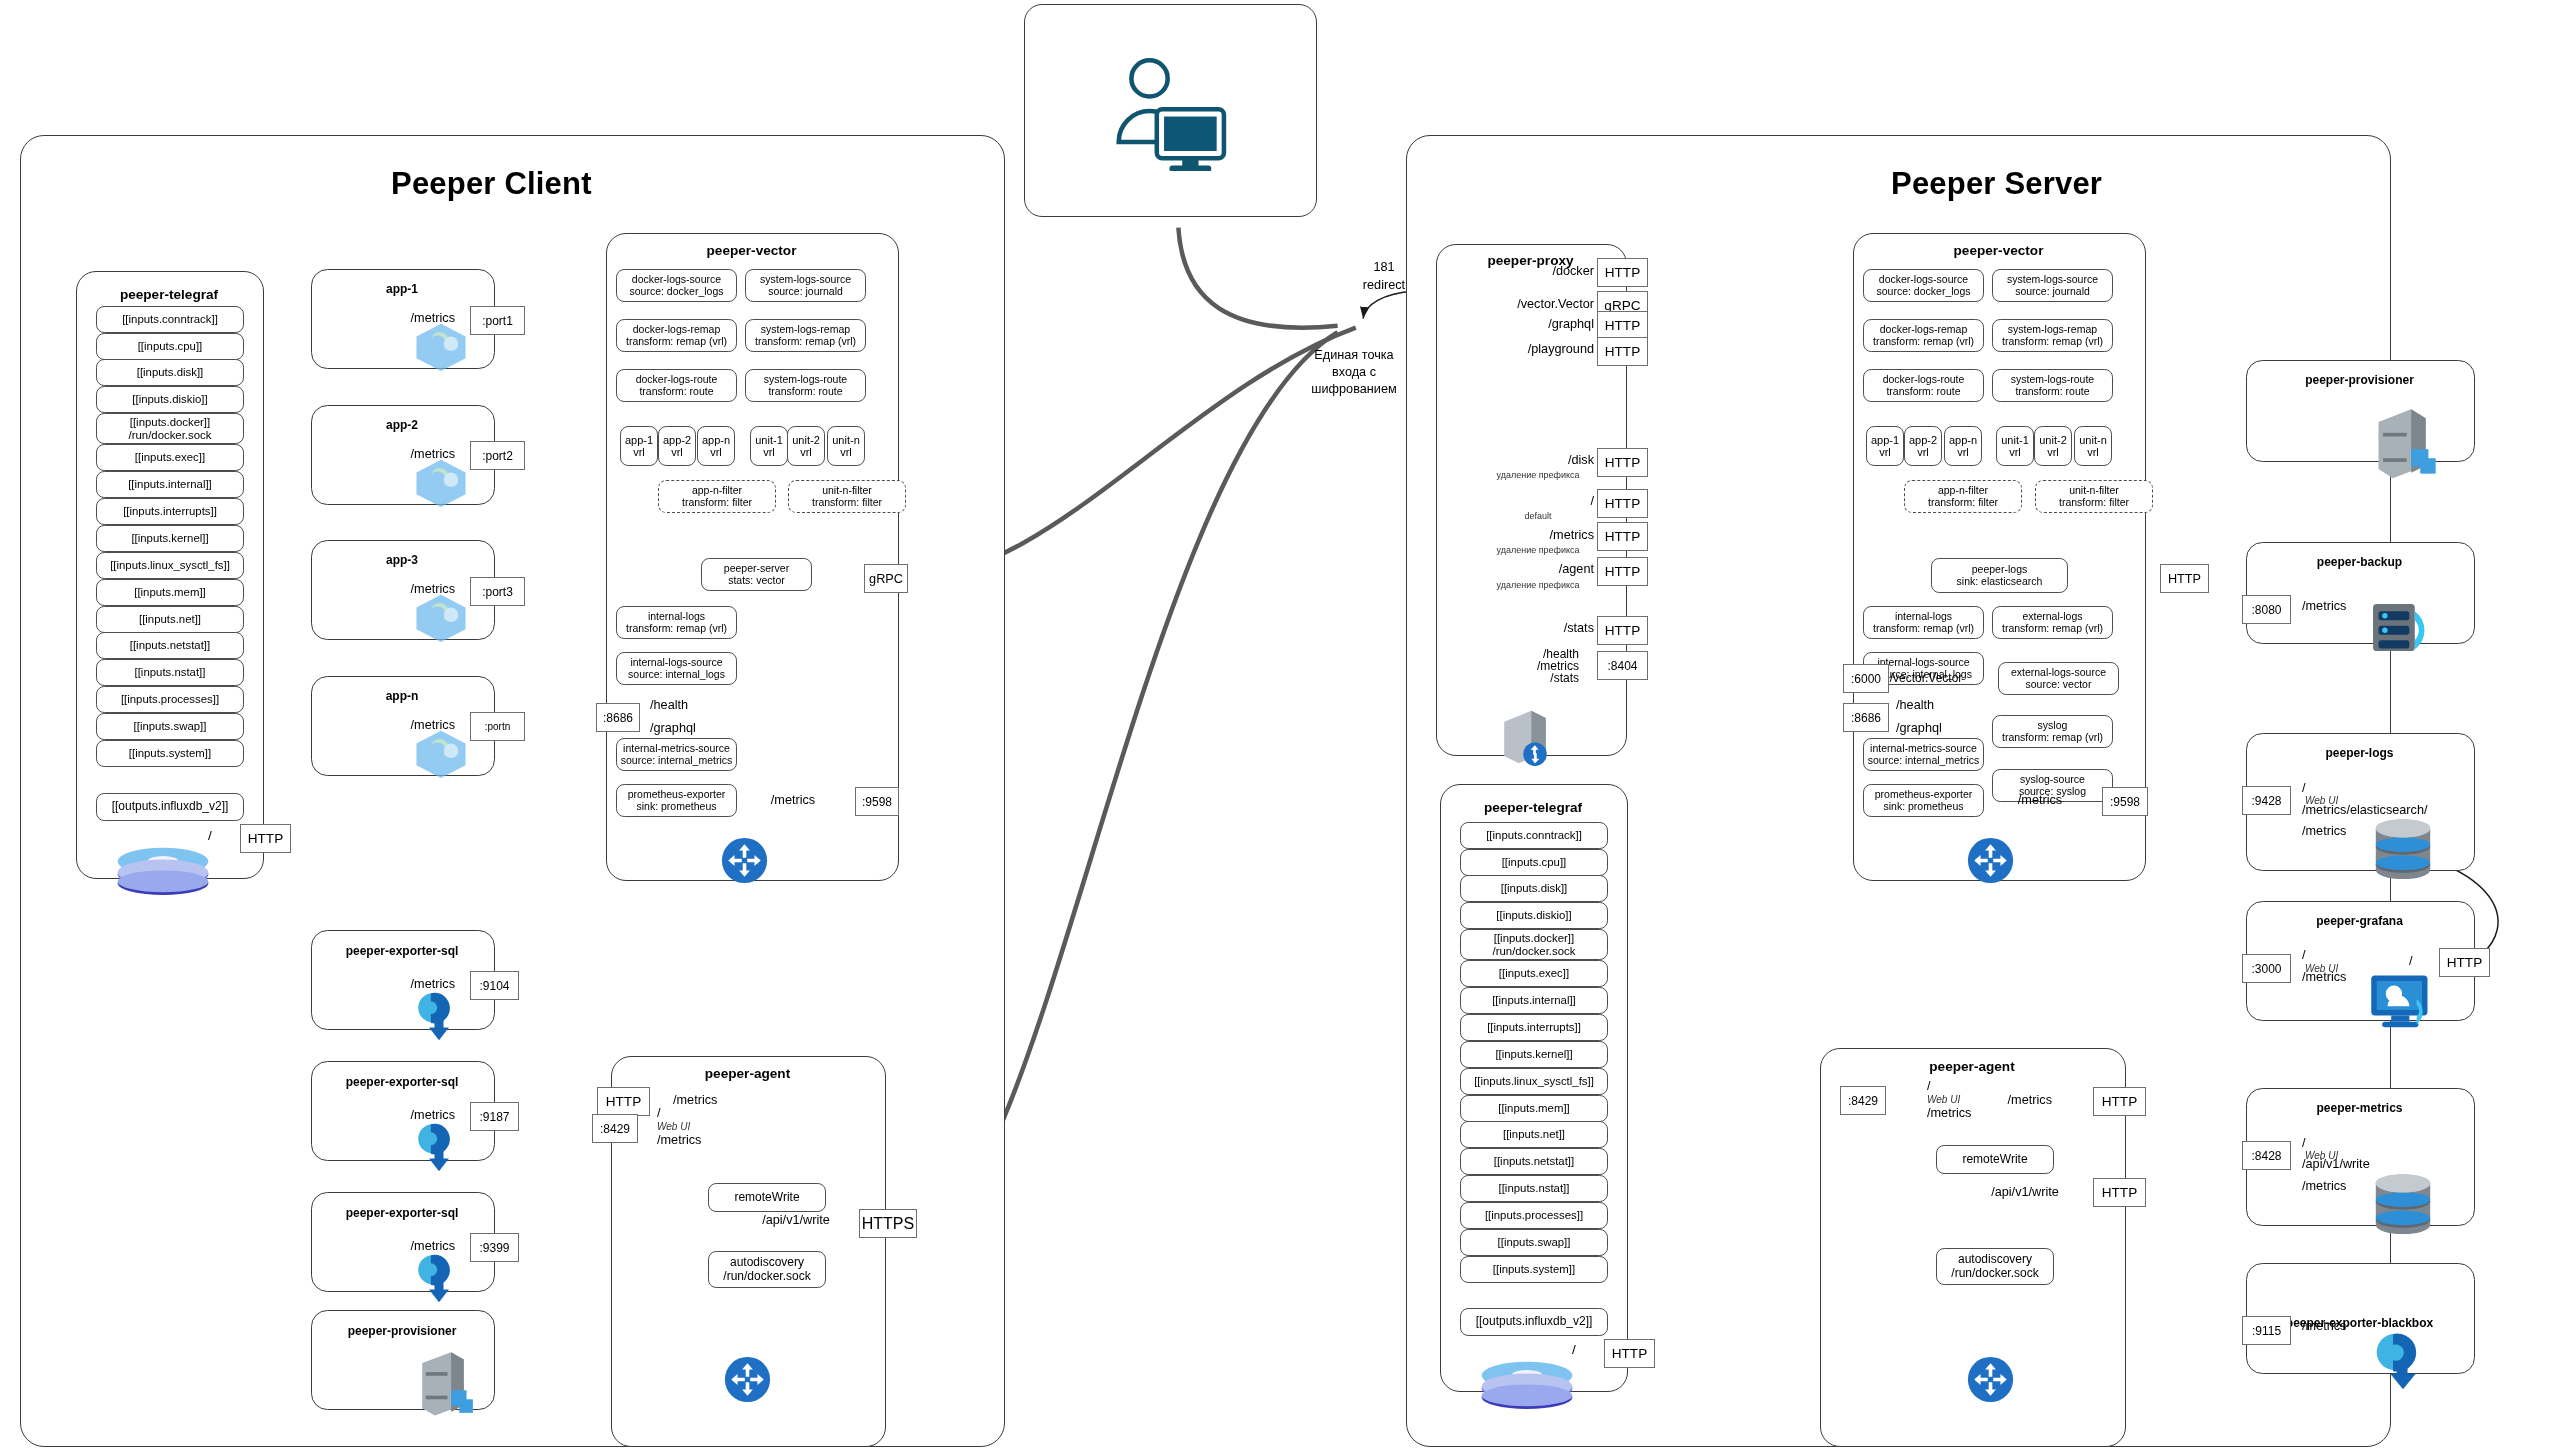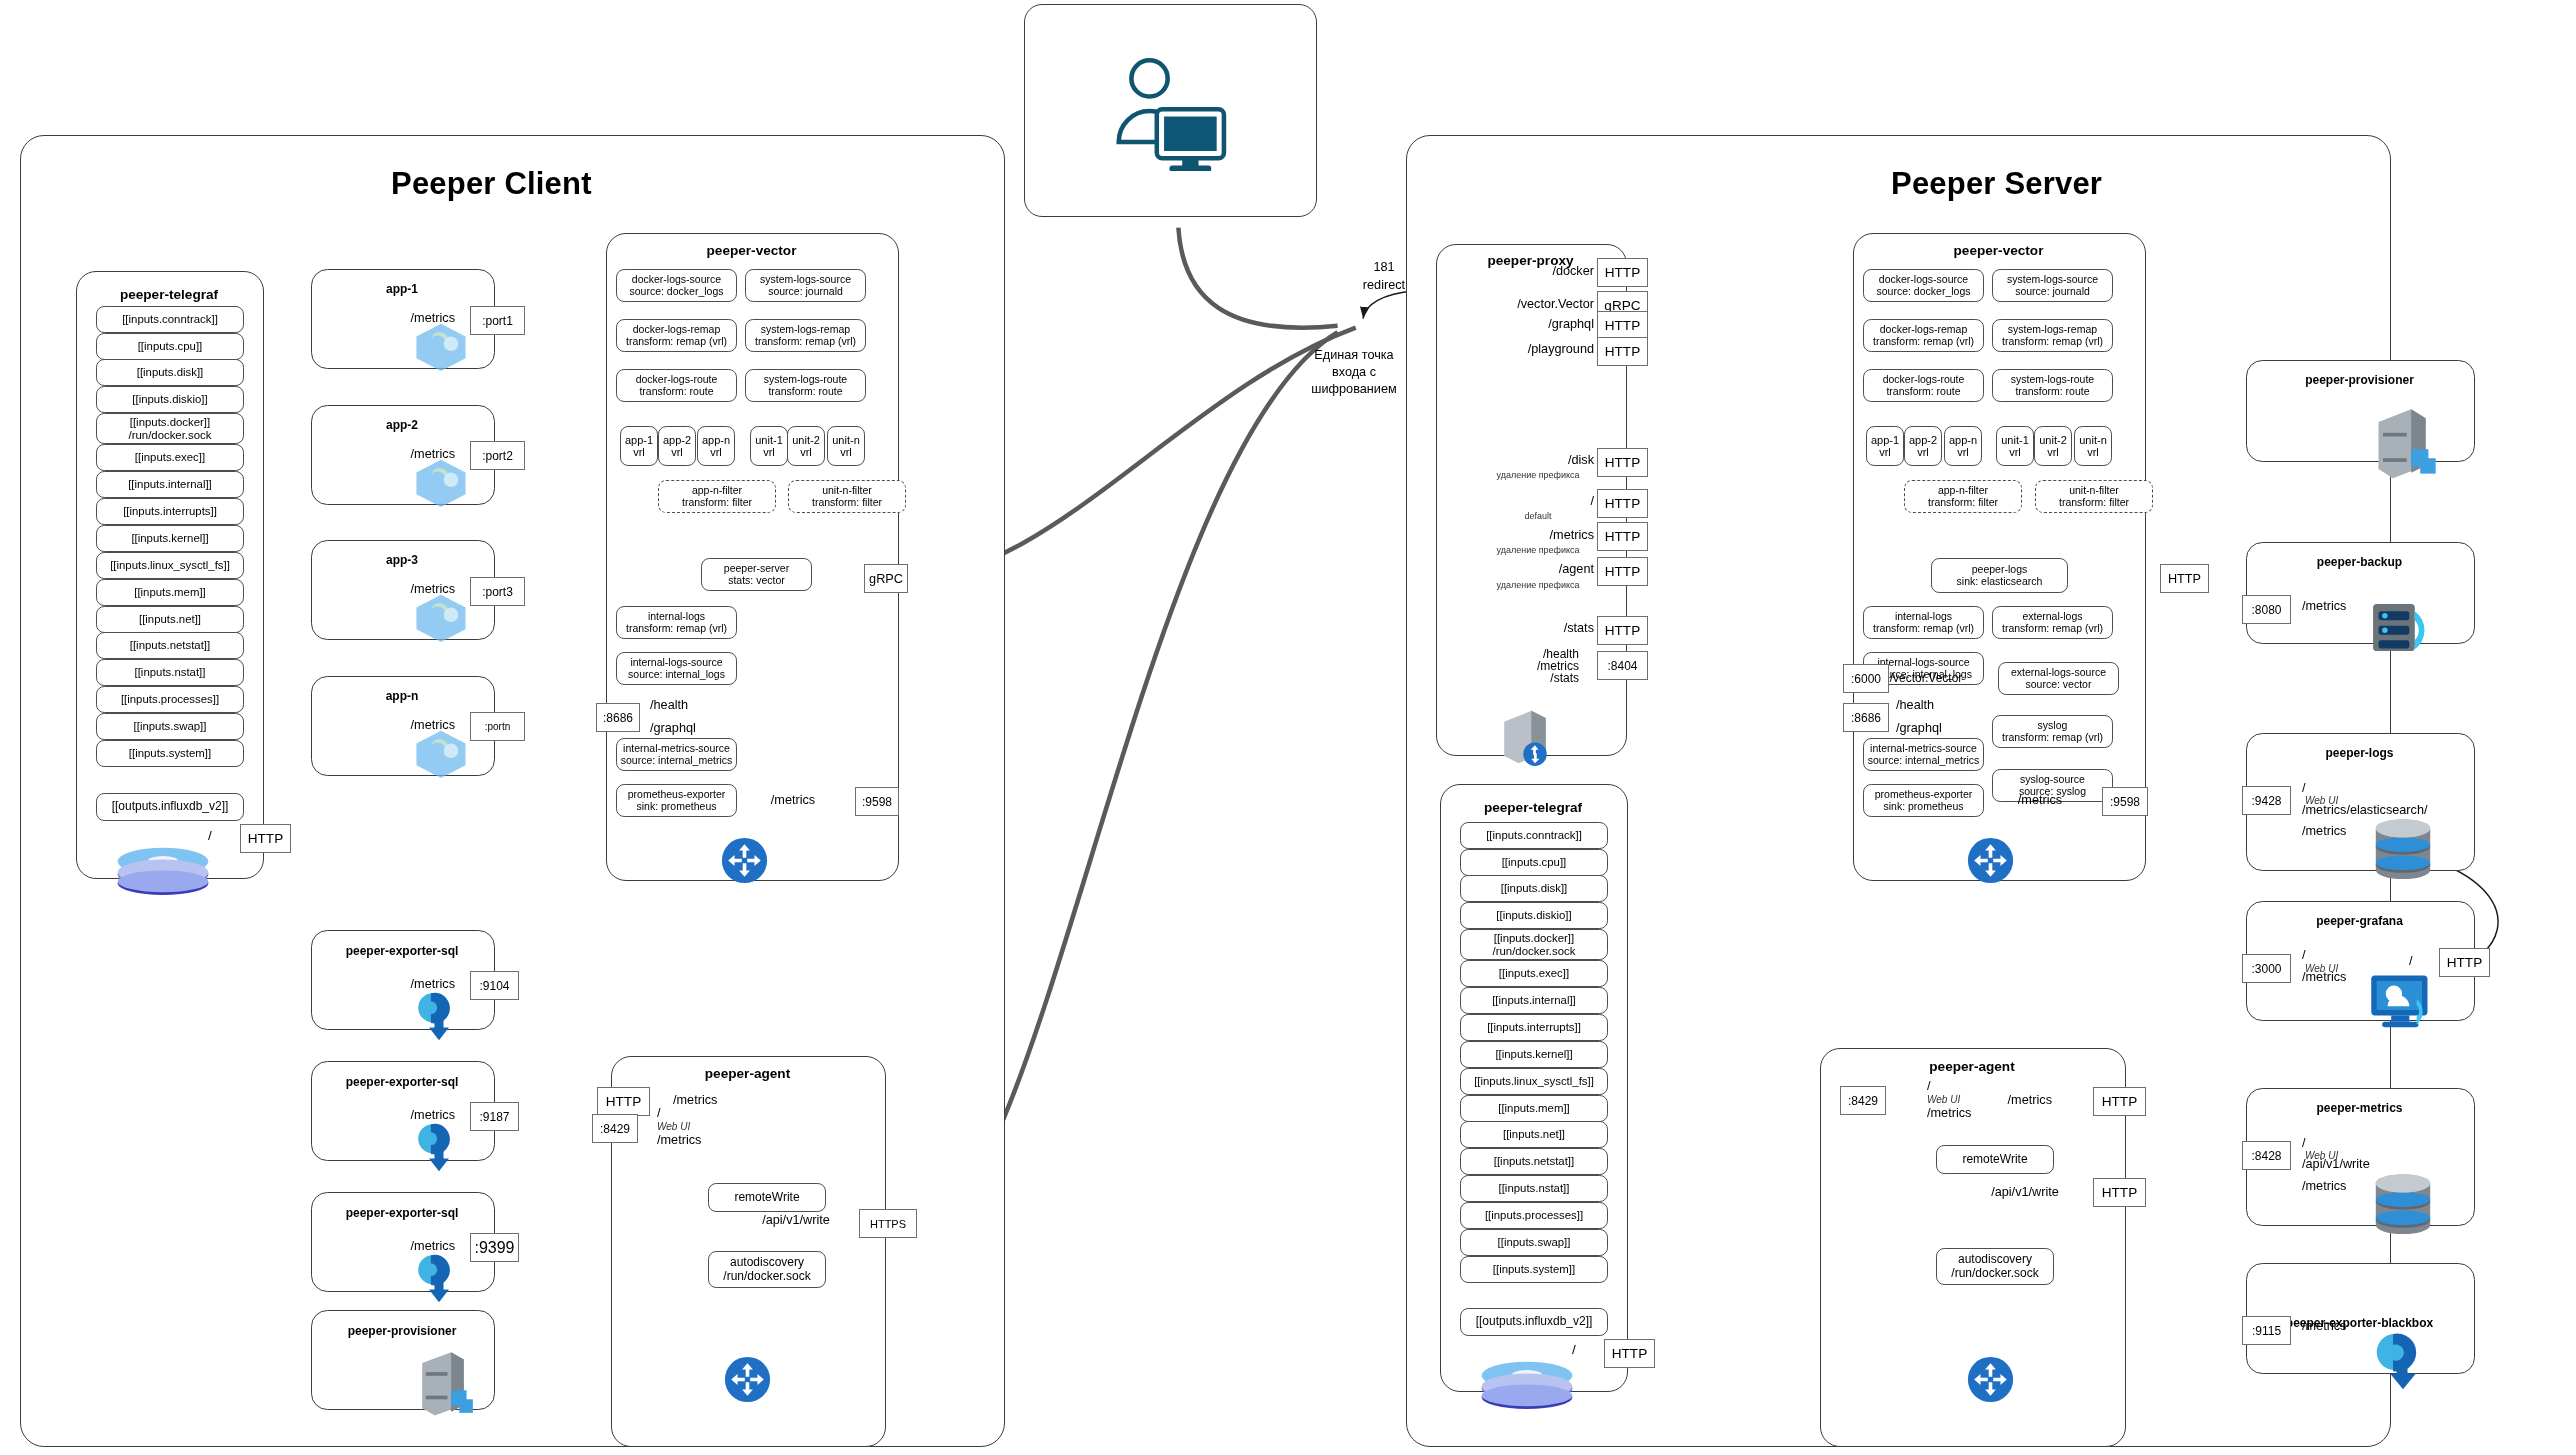--- a/index.html
+++ b/index.html
@@ -361,21 +361,21 @@
       <div class="port" style="left: 470px; top: 1102px; width: 47px; height: 27px; font-size: 12px;">:9187</div>
       <div class="ico" style="left: 411px; top: 1117px; width: 56px; height: 56px;"><svg viewBox="0 0 62 62" width="56" height="56">
           <circle cx="24" cy="24" r="16" fill="#3fb3e3"></circle>
           <path d="M22,8 a17,17 0 1 1 0,33 l0,-10 a7,7 0 1 0 0,-14 z" fill="#1565b5"></path>
           <rect x="26" y="34" width="10" height="14" fill="#1565b5"></rect>
           <polygon points="20,46 42,46 31,60" fill="#1565b5"></polygon>
         </svg></div>
       <div class="grp" style="left: 311px; top: 1192px; width: 182px; height: 98px; border-radius: 16.4px;"></div>
       <div class="grp-title" style="left: 311px; top: 1206px; width: 182px; font-size: 12px;">peeper-exporter-sql</div>
       <div class="lbl r" style="left: 455px; top: 1239px; font-size: 12.7px;">/metrics</div>
-      <div class="port" style="left: 470px; top: 1233px; width: 47px; height: 27px; font-size: 16px;">:9399</div>
+      <div class="port" style="left: 470px; top: 1233px; width: 47px; height: 27px; font-size: 12px;">:9399</div>
       <div class="ico" style="left: 411px; top: 1248px; width: 56px; height: 56px;"><svg viewBox="0 0 62 62" width="56" height="56">
           <circle cx="24" cy="24" r="16" fill="#3fb3e3"></circle>
           <path d="M22,8 a17,17 0 1 1 0,33 l0,-10 a7,7 0 1 0 0,-14 z" fill="#1565b5"></path>
           <rect x="26" y="34" width="10" height="14" fill="#1565b5"></rect>
           <polygon points="20,46 42,46 31,60" fill="#1565b5"></polygon>
         </svg></div>
     </div>
 <div class="grp" style="left:311px;top:1310px;width:182px;height:98px;border-radius:16.4px;"></div>
 <div class="grp-title" style="left:311px;top:1324px;width:182px;font-size:12px;">peeper-provisioner</div>
 <div class="ico" style="left:411px;top:1345px;width:64px;height:76px;">
@@ -392,21 +392,21 @@
 <div class="grp" style="left:611px;top:1056px;width:273px;height:389px;border-radius:20px;"></div>
 <div class="grp-title" style="left:611px;top:1066px;width:273px;font-size:13.6px;">peeper-agent</div>
 <div class="port" style="left:597px;top:1087px;width:51px;height:27px;font-size:13.6px;">HTTP</div>
 <div class="lbl" style="left:673px;top:1093px;font-size:12.7px;">/metrics</div>
 <div class="port" style="left:592px;top:1114px;width:44px;height:27px;font-size:12px;">:8429</div>
 <div class="lbl" style="left:657px;top:1106px;font-size:12.7px;">/</div>
 <div class="lbl ital" style="left:657px;top:1121px;">Web UI</div>
 <div class="lbl" style="left:657px;top:1133px;font-size:12.7px;">/metrics</div>
 <div class="node" style="left:708px;top:1183px;width:116px;height:27px;font-size:12px;">remoteWrite</div>
 <div class="lbl c" style="left:796px;top:1213px;font-size:12.7px;">/api/v1/write</div>
-<div class="port" style="left:859px;top:1209px;width:56px;height:27px;font-size:11px;">HTTPS</div>
+<div class="port" style="left:859px;top:1209px;width:56px;height:27px;font-size:16px;">HTTPS</div>
 <div class="node" style="left:708px;top:1251px;width:116px;height:35px;font-size:12px;white-space:pre-line;">autodiscovery
 /run/docker.sock</div>
 <div class="ico" style="left:724px;top:1356px;width:47px;height:47px;">
   <svg viewBox="0 0 52 52" width="47" height="47">
         <circle cx="26" cy="26" r="25" fill="#1f6fc4"></circle>
   <path d="M26,8 l6,7 h-4 v8 h-4 v-8 h-4 z M26,44 l-6,-7 h4 v-8 h4 v8 h4 z M8,26 l7,-6 v4 h8 v4 h-8 v4 z M44,26 l-7,6 v-4 h-8 v-4 h8 v-4 z" fill="#fff"></path>
       </svg>
 </div>
 
 <div class="lbl c" style="left:1384px;top:260px;font-size:12.7px;">181</div>

